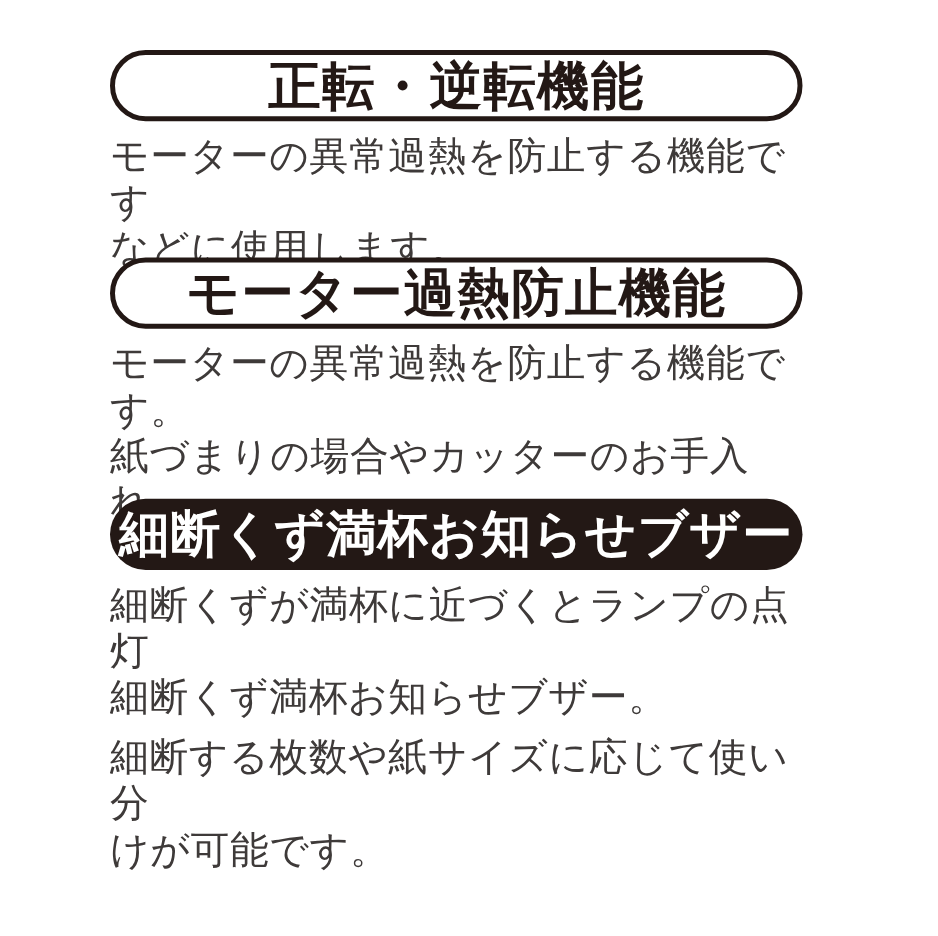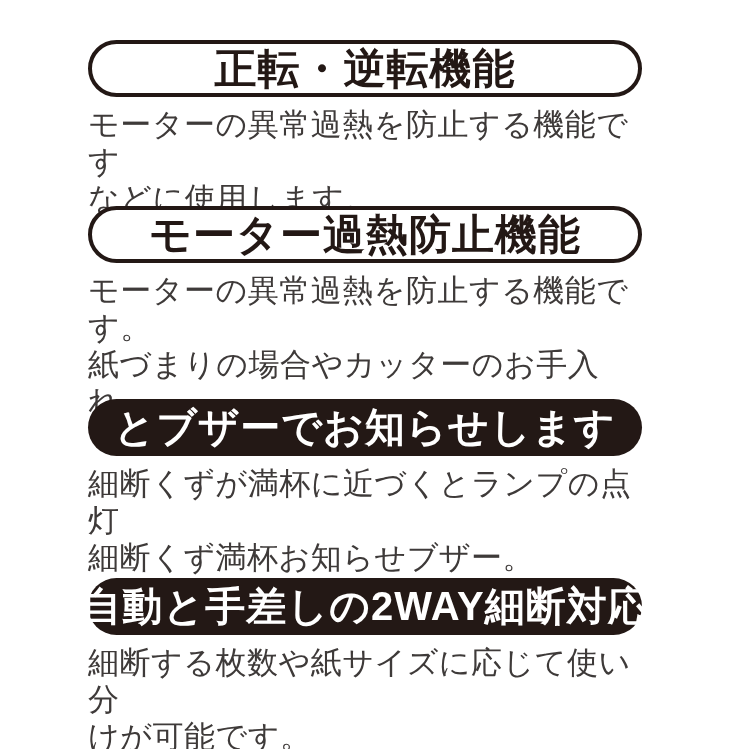--- a/index.html
+++ b/index.html
@@ -1,20 +1,20 @@
 <!DOCTYPE html>
 <html style="--ink: #231815; --body-ink: #3e3a39; --paper: #ffffff;"><head>
 <meta charset="utf-8">
 <style>
   :root {
     --ink: #231815;
     --body-ink: #3e3a39;
     --paper: #ffffff;
   }
-  * { margin: 0; padding: 0; box-sizing: border-box; }
+  * { margin: 0; padding: 0; box-sizing: border-box; font-family: Liberation Serif, serif; }
   html, body { background: #ffffff; }
   body {
     width: 750px;
     height: 749px;
     position: relative;
     font-family: "Liberation Sans", "DejaVu Sans", sans-serif;
     overflow: hidden;
   }
   .page {
     position: absolute;
@@ -87,28 +87,25 @@
     <section class="feature-section sec-2">
       <div class="pill outline">
         <span>モーター過熱防止機能</span>
       </div>
       <p class="feature-body">モーターの異常過熱を防止する機能です。
 紙づまりの場合やカッターのお手入れ。</p>
     </section>
 
     <section class="feature-section sec-3">
       <div class="pill filled">
-        <span>とブザーでお知らせします</span>
+        <span>細断くず満杯お知らせブザー</span>
       </div>
       <p class="feature-body">細断くずが満杯に近づくとランプの点灯
 細断くず満杯お知らせブザー。</p>
     </section>
 
     <section class="feature-section sec-4">
-      <div class="pill filled">
-        <span>自動と手差しの2WAY細断対応</span>
-      </div>
       <p class="feature-body">細断する枚数や紙サイズに応じて使い分
 けが可能です。</p>
     </section>
 
   </div>
 </div>
 
 </body></html>

